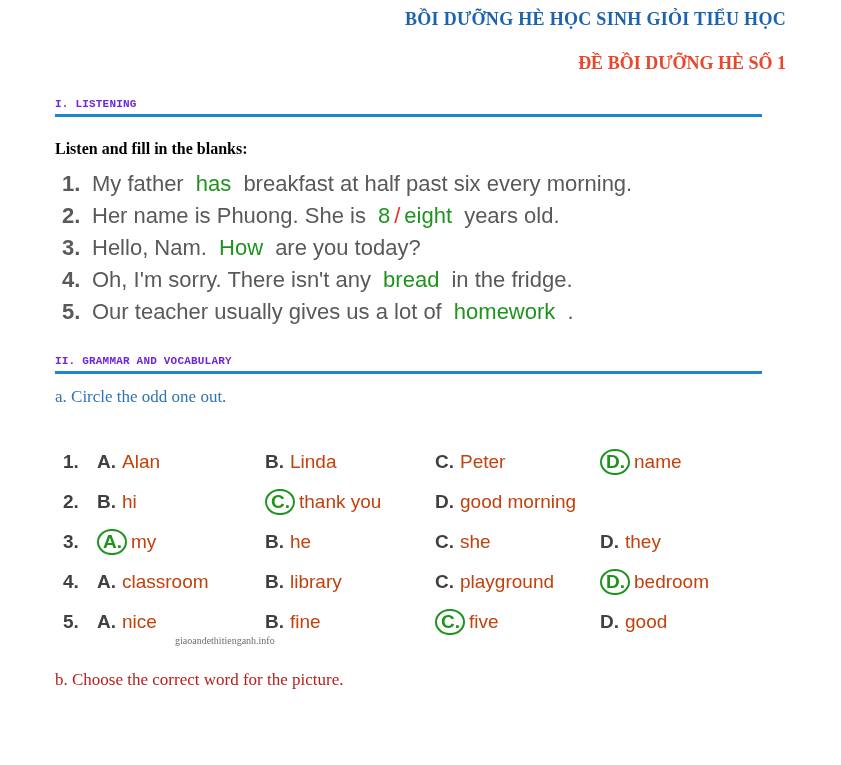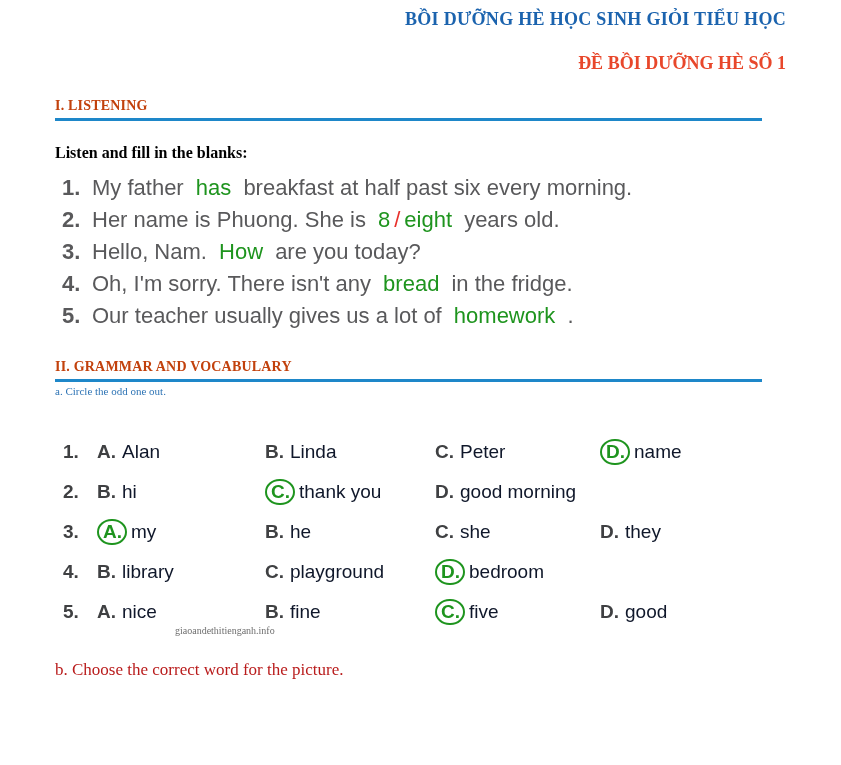--- a/index.html
+++ b/index.html
@@ -12,52 +12,52 @@
   .title {
     text-align:right; color:#1B63AE;
     font-family:"Liberation Serif", "DejaVu Serif", serif;
     font-weight:bold; font-size:18px; margin:3px 0 0 0; letter-spacing:0.3px;
   }
   .subtitle {
     color:#E8472B; font-family:"Liberation Serif", "DejaVu Serif", serif;
     font-weight:bold; font-size:18px; margin-top:23px;text-align:right;
   }
   .sec-head {
-    color:#c2410c; font-family:Liberation Serif, serif;
-    font-weight:bold; font-size:14px; margin-top:24px; letter-spacing:0.2px;
+    color:#6d28d9; font-family:Liberation Mono, monospace;
+    font-weight:bold; font-size:11px; margin-top:24px; letter-spacing:0.2px;
   }
   .rule { height:3px; background:#1E87C9; width:707px; margin-top:4px; }
 
   .instruction {
     color:#000000; font-family:"Liberation Serif", "DejaVu Serif", serif;
     font-weight:bold; font-size:16px; margin-top:23px;
   }
 
   .listening-list { margin-top:10px; font-size:22px; color:#59595B; }
   .l-item { line-height:32px; white-space:nowrap; }
   .l-num { font-weight:bold; display:inline-block; width:30px; margin-left:7px; }
   .ans { color:#1E941E; margin:0 0.55em;text-align:center; }
   .ans-a { margin:0 0 0 0.55em; }
   .ans-b { margin:0 0.55em 0 0; }
   .slash { color:#E8302B; margin:0 0.18em; }
 
   .g-head { margin-top:27px; }
   .part-a {
     color:#2E74B5; font-family:"Liberation Serif", "DejaVu Serif", serif;
-    font-size:11px; margin-top:3px;
+    font-size:17px; margin-top:13px;
   }
 
   .mc-grid { margin-top:35px; margin-left:8px; font-size:19px; color:#4B4B4D; }
   .mc-row {
     display:grid; grid-template-columns:34px 168px 170px 165px auto;
     align-items:center; height:40px;
   }
   .mc-num { font-weight:bold; color:#3F4042; }
   .opt-letter { font-weight:bold; color:#3F4042; margin-right:6px; }
-  .opt-text { color:#0f172a; }
+  .opt-text { color:#c2410c; }
   .circled .opt-letter {
     color:#1E941E; border:2px solid #1E941E; border-radius:50%;
     display:inline-block; padding:0 3px 1px 4px; margin-right:4px; line-height:1.15;
   }
 
   .watermark {
     font-family:"Liberation Serif", "DejaVu Serif", serif;
     font-size:10px; color:#6E6E6E; margin:-7px 0 0 120px;
   }
   .part-b {
@@ -111,20 +111,21 @@
     <div class="mc-row">
       <span class="mc-num">3.</span>
       <span class="mc-opt circled"><span class="opt-letter">A.</span><span class="opt-text">my</span></span>
       <span class="mc-opt"><span class="opt-letter">B.</span><span class="opt-text">he</span></span>
       <span class="mc-opt"><span class="opt-letter">C.</span><span class="opt-text">she</span></span>
       <span class="mc-opt"><span class="opt-letter">D.</span><span class="opt-text">they</span></span>
     </div>
 
     <div class="mc-row">
       <span class="mc-num">4.</span>
+      <span class="mc-opt"><span class="opt-letter">A.</span><span class="opt-text">classroom</span></span>
       <span class="mc-opt"><span class="opt-letter">B.</span><span class="opt-text">library</span></span>
       <span class="mc-opt"><span class="opt-letter">C.</span><span class="opt-text">playground</span></span>
       <span class="mc-opt circled"><span class="opt-letter">D.</span><span class="opt-text">bedroom</span></span>
     </div>
 
     <div class="mc-row">
       <span class="mc-num">5.</span>
       <span class="mc-opt"><span class="opt-letter">A.</span><span class="opt-text">nice</span></span>
       <span class="mc-opt"><span class="opt-letter">B.</span><span class="opt-text">fine</span></span>
       <span class="mc-opt circled"><span class="opt-letter">C.</span><span class="opt-text">five</span></span>

